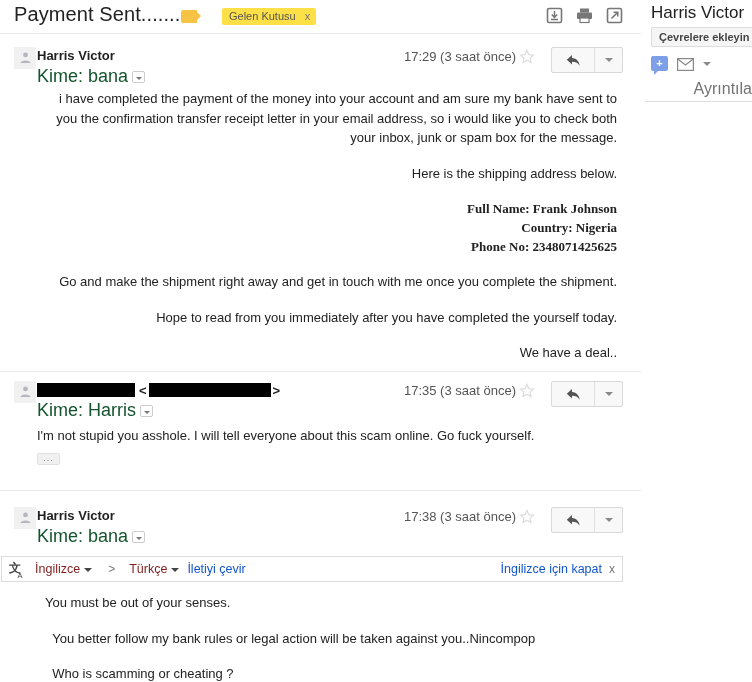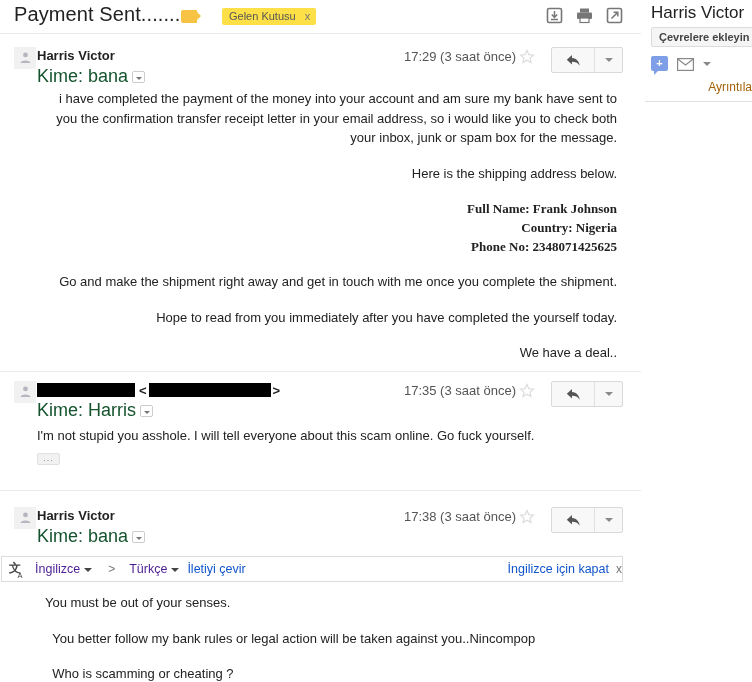--- a/index.html
+++ b/index.html
@@ -67,21 +67,21 @@
     content: ""; position: absolute; left: 3px; top: 15px;
     width: 0; height: 0; border-left: 4px solid #7e9fe8; border-bottom: 4px solid transparent;
   }
   .env-icon { width: 17px; height: 13px; color: #888; }
   .caret-small {
     width: 0; height: 0; border-left: 4px solid transparent; border-right: 4px solid transparent;
     border-top: 4px solid #8a8a8a;
   }
   .rp-details {
     position: absolute; right: 0px; top: 80px;
-    font-size: 12px; color: #a16207; white-space: nowrap;
+    font-size: 16px; color: #737373; white-space: nowrap;
   }
   .rp-rule { position: absolute; left: 4px; top: 101px; width: 107px; height: 1px; background: #e0e0e0; }
 
   
   .msg { position: absolute; left: 0; width: 641px; }
   .avatar {
     position: absolute; left: 14px; top: 0;
     width: 22px; height: 22px; background: #f1f1f1;
   }
   .avatar svg { display: block; margin: 4px auto 0; }
@@ -138,28 +138,28 @@
   .divider { position: absolute; left: 0; width: 641px; height: 1px; background: #ebebeb; }
 
   
   .translate-bar {
     position: absolute; left: 0; width: 622px; height: 26px;
     border: 1px solid #dcdcdc; background: #fff;
     display: flex; align-items: center;
     font-size: 12.5px;
   }
   .tb-icon { width: 22px; height: 19px; margin-left: 6px; color: #444; }
-  .tb-lang { color: #4c1d95; margin-left: 5px; white-space: nowrap; display: flex; align-items: center; gap: 4px; }
+  .tb-lang { color: #7f1d1d; margin-left: 5px; white-space: nowrap; display: flex; align-items: center; gap: 4px; }
   .tb-lang .c {
     width: 0; height: 0; border-left: 4px solid transparent; border-right: 4px solid transparent;
     border-top: 4px solid #444; position: relative; top: 1px;
   }
   .tb-arrow { color: #777; margin: 0 14px 0 16px; font-size: 12px; }
   .tb-link { color: #15c; margin-left: 8px; white-space: nowrap; }
-  .tb-right { margin-left: auto; display: flex; align-items: center; gap: 7px; }
+  .tb-right { margin-left: auto; margin-right: 7px; display: flex; align-items: center; gap: 7px; }
   .tb-right .lnk { color: #15c; white-space: nowrap; }
   .tb-right .x { color: #777; font-size: 12px; }
 </style>
 </head>
 <body>
 
 <div id="app">
 
   <div class="topbar">
     <div class="subject">Payment Sent........</div>

